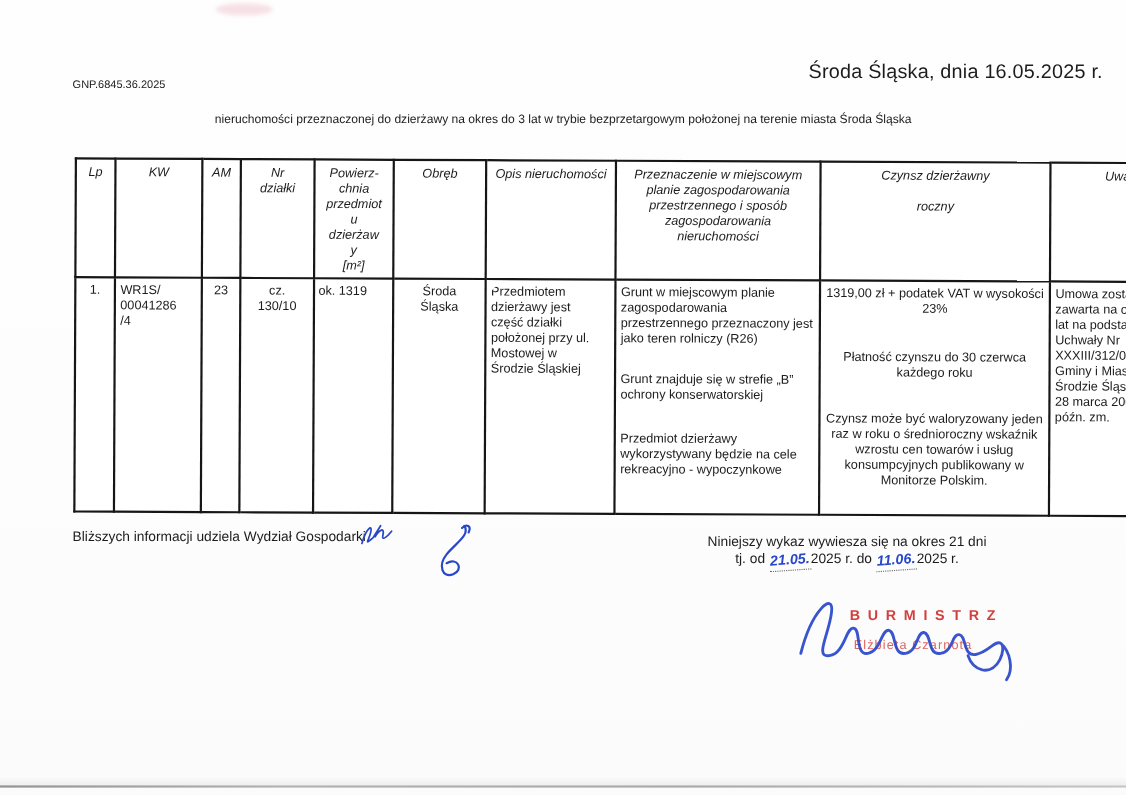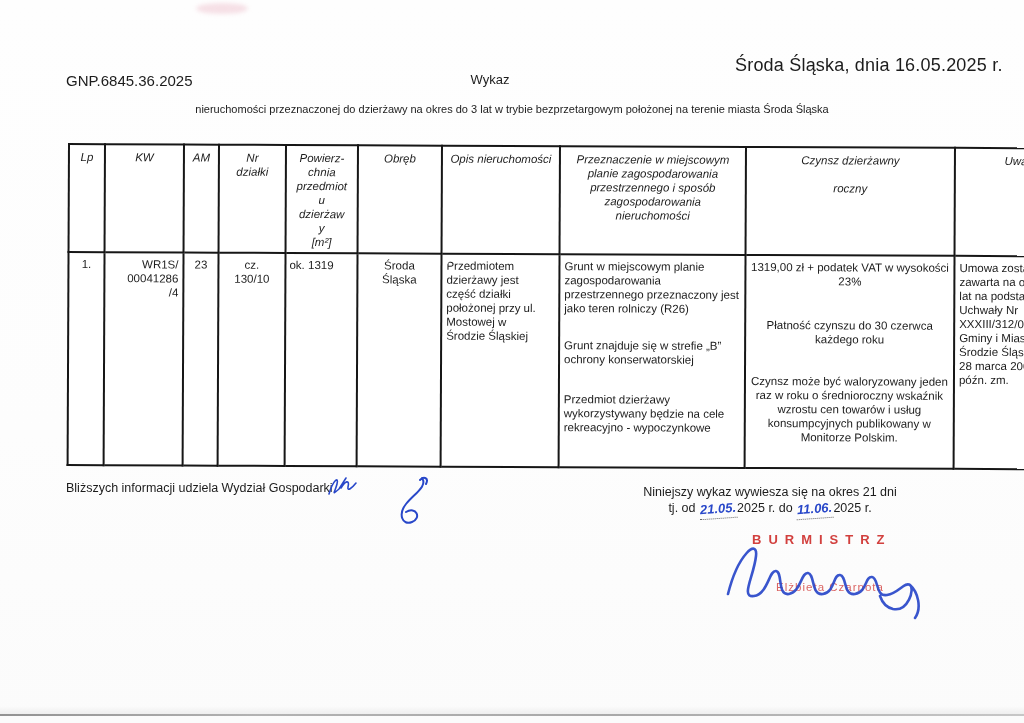--- a/index.html
+++ b/index.html
@@ -9,57 +9,57 @@
     background:#ffffff;
   }
   .page{
     position:relative;width:1024px;height:723px;
     background:linear-gradient(180deg,#fefefe 0%,#fdfdfd 60%,#fbfbfb 100%);
     color:#1c1c1c;
   }
   .abs{position:absolute;}
   
   .place-date{top:55px;left:735px;font-size:18px;letter-spacing:.2px;}
-  .ref-number{top:72px;left:66px;font-size:15px;}
+  .ref-number{top:72px;left:66px;font-size:10px;}
   .doc-title{top:72px;left:0;width:980px;text-align:center;font-size:13px;}
   .doc-subtitle{top:103px;left:0;width:1024px;text-align:center;font-size:11px;}
   
   .wykaz-table-wrap{top:143px;left:68px;transform:rotate(.25deg);transform-origin:left top;}
   table.wykaz{border-collapse:collapse;table-layout:fixed;width:917px;background:#fff;}
   table.wykaz td{
     border:2px solid #161616;vertical-align:top;
     font-size:11.5px;line-height:1.22;padding:4px 4px 3px 4px;
     overflow:hidden;
   }
   table.wykaz tr.hdr td{
     font-style:italic;text-align:center;font-size:11.5px;
     height:96px;padding-top:5px;
   }
   table.wykaz tr.data td{height:204px;}
   .pre{white-space:pre-line;}
-  .c-lp{width:26px;border-radius:15px;}  .c-kw{width:69px;text-align:right;}
+  .c-lp{width:26px;border-radius:15px;}  .c-kw{width:69px;text-align:left;}
   .c-am{width:25px;text-align:center;} .c-plot{width:57px;text-align:center;}
   .c-area{width:62px;} .c-obr{width:74px;text-align:center;}
   .c-desc{width:108px;border-radius:22px;} .c-zon{width:176px;}
   .c-rent{width:199px;text-align:center;} .c-notes{width:121px;}
   td.c-lp.data-cell{text-align:center;}
   td.c-area.data-cell{text-align:left;padding-left:3px;}
   .para{margin:0;}
   .zon-p2{margin-top:23px;} .zon-p3{margin-top:26px;}
   .rent-p2{margin-top:30px;} .rent-p3{margin-top:28px;}
   
   .footer-left{top:481px;left:66px;font-size:12.5px;line-height:1.25;}
   .footer-right{top:484px;left:605px;width:330px;font-size:12.5px;text-align:center;line-height:1.3;}
   .handwrite{
     color:#2847c9;font-style:italic;font-weight:bold;font-size:13px;
     display:inline-block;transform:rotate(-4deg) translateY(1px);
     border-bottom:1px dotted #666;padding:0 1px;
   }
   .mayor-stamp-title{
-    top:532px;left:752px;width:160px;text-align:left;
+    top:552px;left:752px;width:160px;text-align:right;
     color:#d2403e;font-weight:bold;font-size:13px;letter-spacing:7px;
   }
   .mayor-stamp-name{
     top:581px;left:745px;width:170px;text-align:center;
     color:#d2403e;font-size:11.5px;letter-spacing:1px;opacity:.8;
   }
   .ink{stroke:#2847c9;fill:none;stroke-linecap:round;}
   .signature-svg{top:536px;left:722px;}
   .initials-svg{top:474px;left:326px;}
   .flourish-svg{top:476px;left:392px;}
@@ -80,21 +80,20 @@
 </style>
 </head>
 <body>
 
 <div class="page">
 
   <div class="abs pink-smudge"></div>
 
   <div class="abs place-date">Środa Śląska,  dnia  16.05.2025 r.</div>
   <div class="abs ref-number">GNP.6845.36.2025</div>
-  <div class="abs doc-title">Wykaz</div>
   <div class="abs doc-subtitle">nieruchomości przeznaczonej do dzierżawy na okres do 3 lat w trybie bezprzetargowym położonej na terenie miasta Środa Śląska</div>
 
   <div class="abs wykaz-table-wrap">
     <table class="wykaz">
       <tbody>
           <tr class="hdr">
         <td class="c-lp">Lp</td>
         <td class="c-kw">KW</td>
         <td class="c-am">AM</td>
         <td class="c-plot pre">Nr

